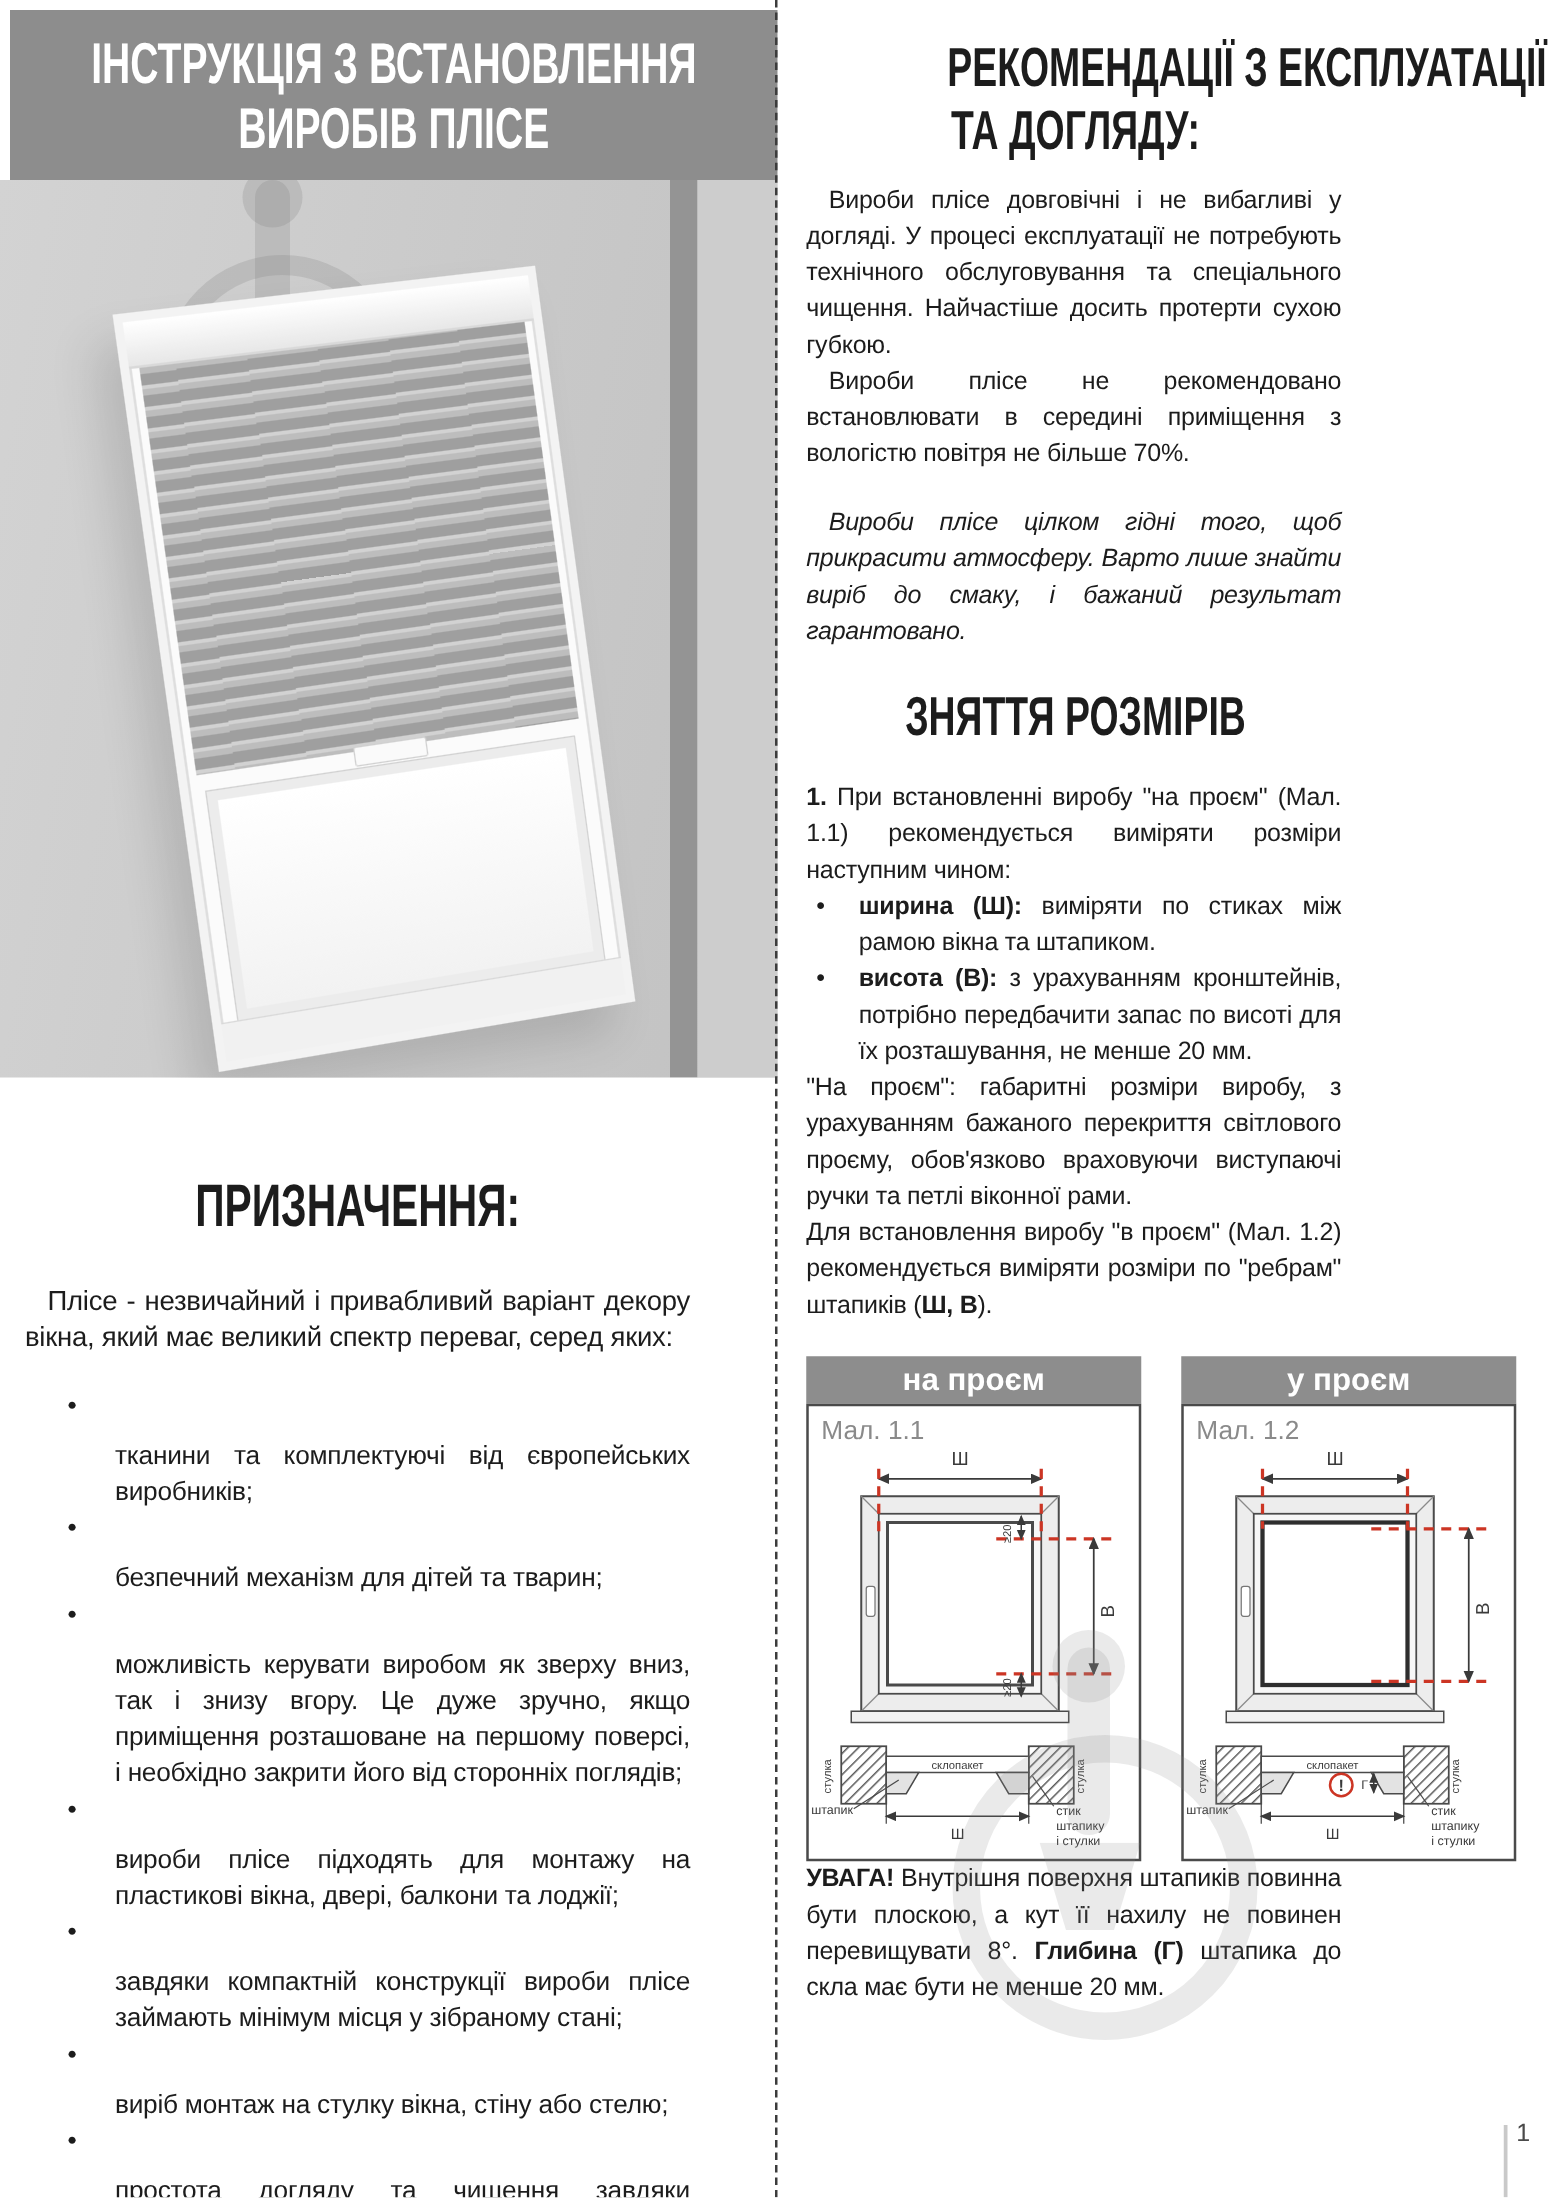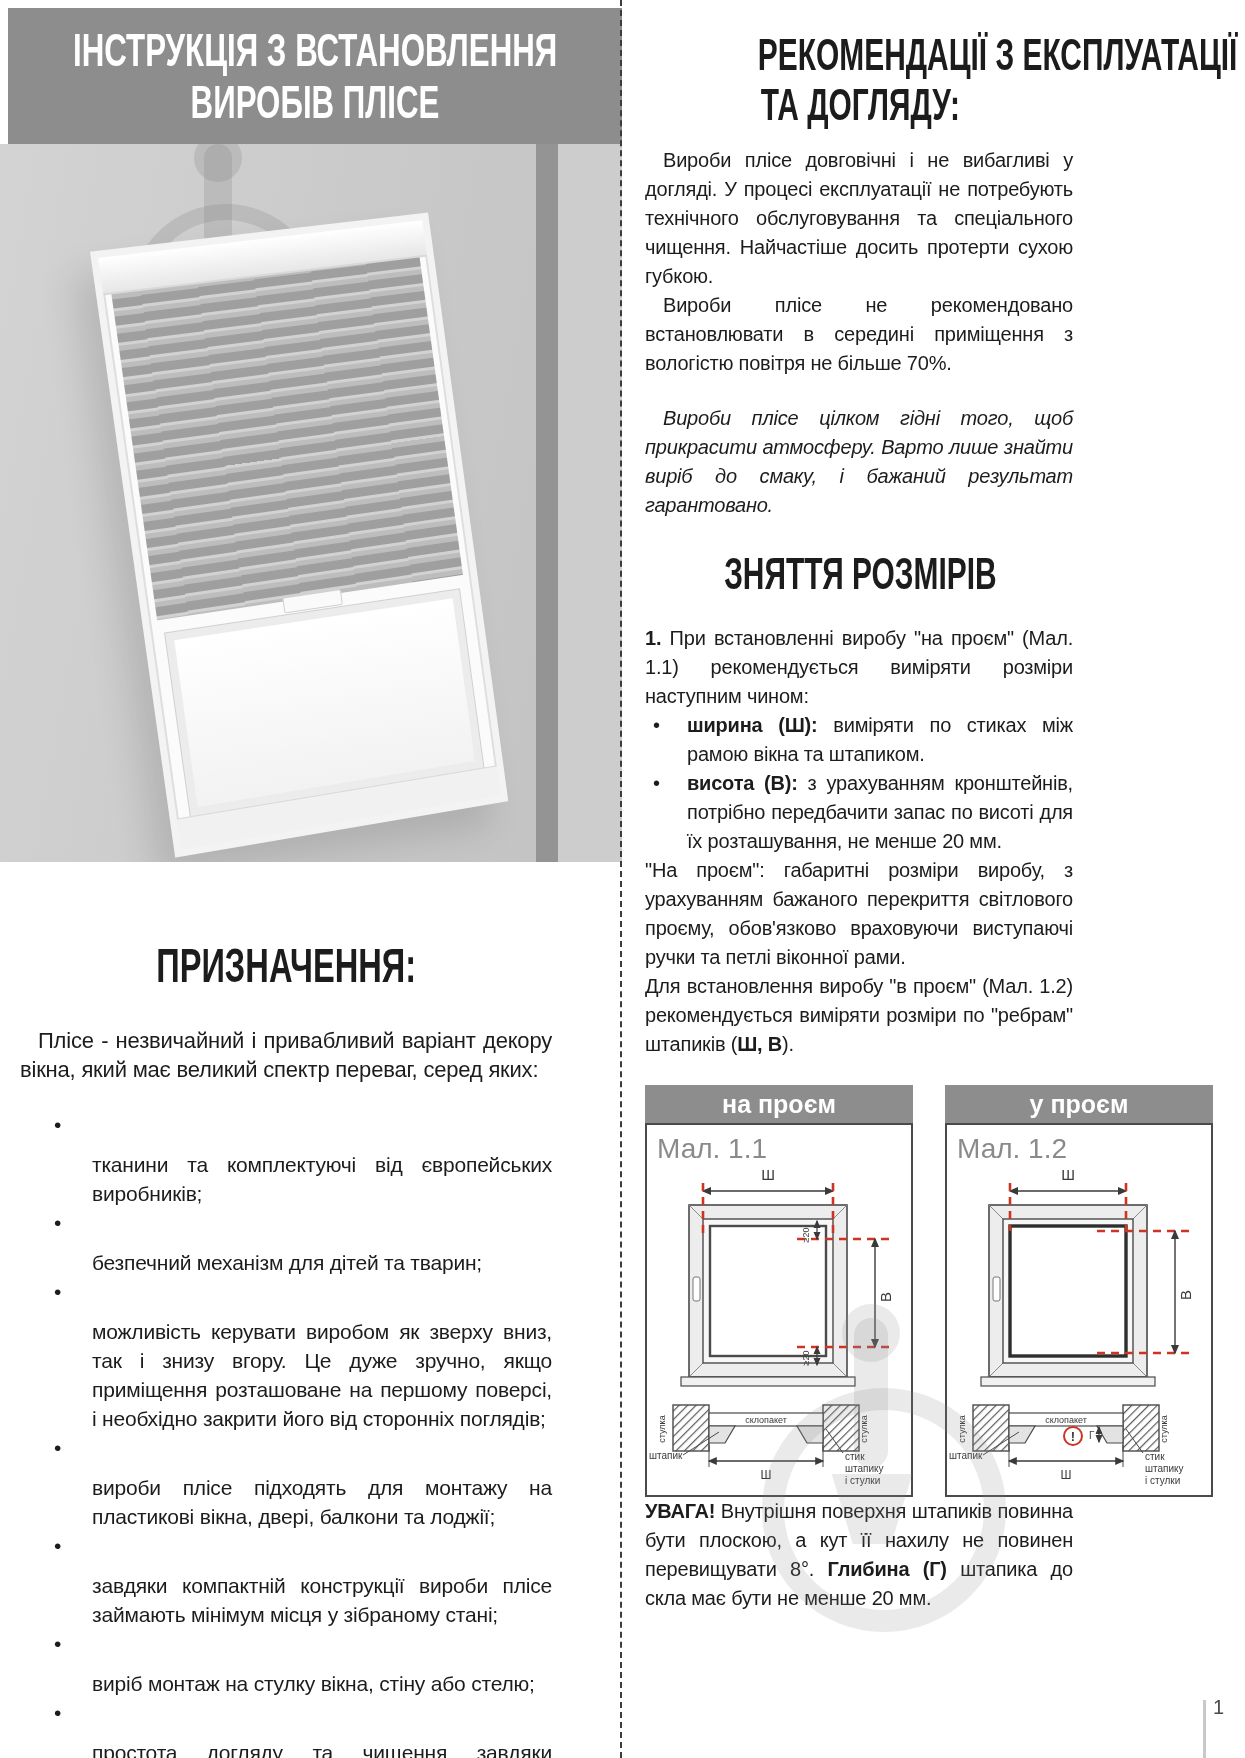--- a/index.html
+++ b/index.html
@@ -71,21 +71,21 @@
   .rlist li{display:flex;font-size:20px;line-height:29px;letter-spacing:-.2px;}
   .rlist .dot{flex:0 0 42px;padding-left:8px;box-sizing:border-box;}
   .rlist .btxt{flex:1;text-align:justify;}
 
   
   .figs{display:flex;gap:32px;margin-top:26px;width:562px;align-items:flex-end;}
   .figure{width:268px;}
   .fig-header{height:38px;background:#8d8d8d;color:#fff;font-weight:bold;font-size:25px;
               display:flex;align-items:center;justify-content:center;}
   .fig-frame{border:2px solid #4a4a4a;box-sizing:border-box;width:268px;background:transparent;}
-  .fig-caption{padding:8px 0 0 10px;color:#8a8a8a;font-size:28px;}
+  .fig-caption{padding:8px 0 0 10px;color:#8a8a8a;font-size:21px;}
   .fig-frame svg{display:block;}
 
   
   .warning{margin-top:30px;}
 
   
   .pn-line{position:absolute;left:1203px;top:1700px;width:3px;height:58px;background:#c9c9c9;}
   .pn{position:absolute;left:1213px;top:1696px;font-size:20px;color:#4a4a4a;}
 
   svg text{font-family:"Liberation Sans",sans-serif;fill:#3a3a3a;}

